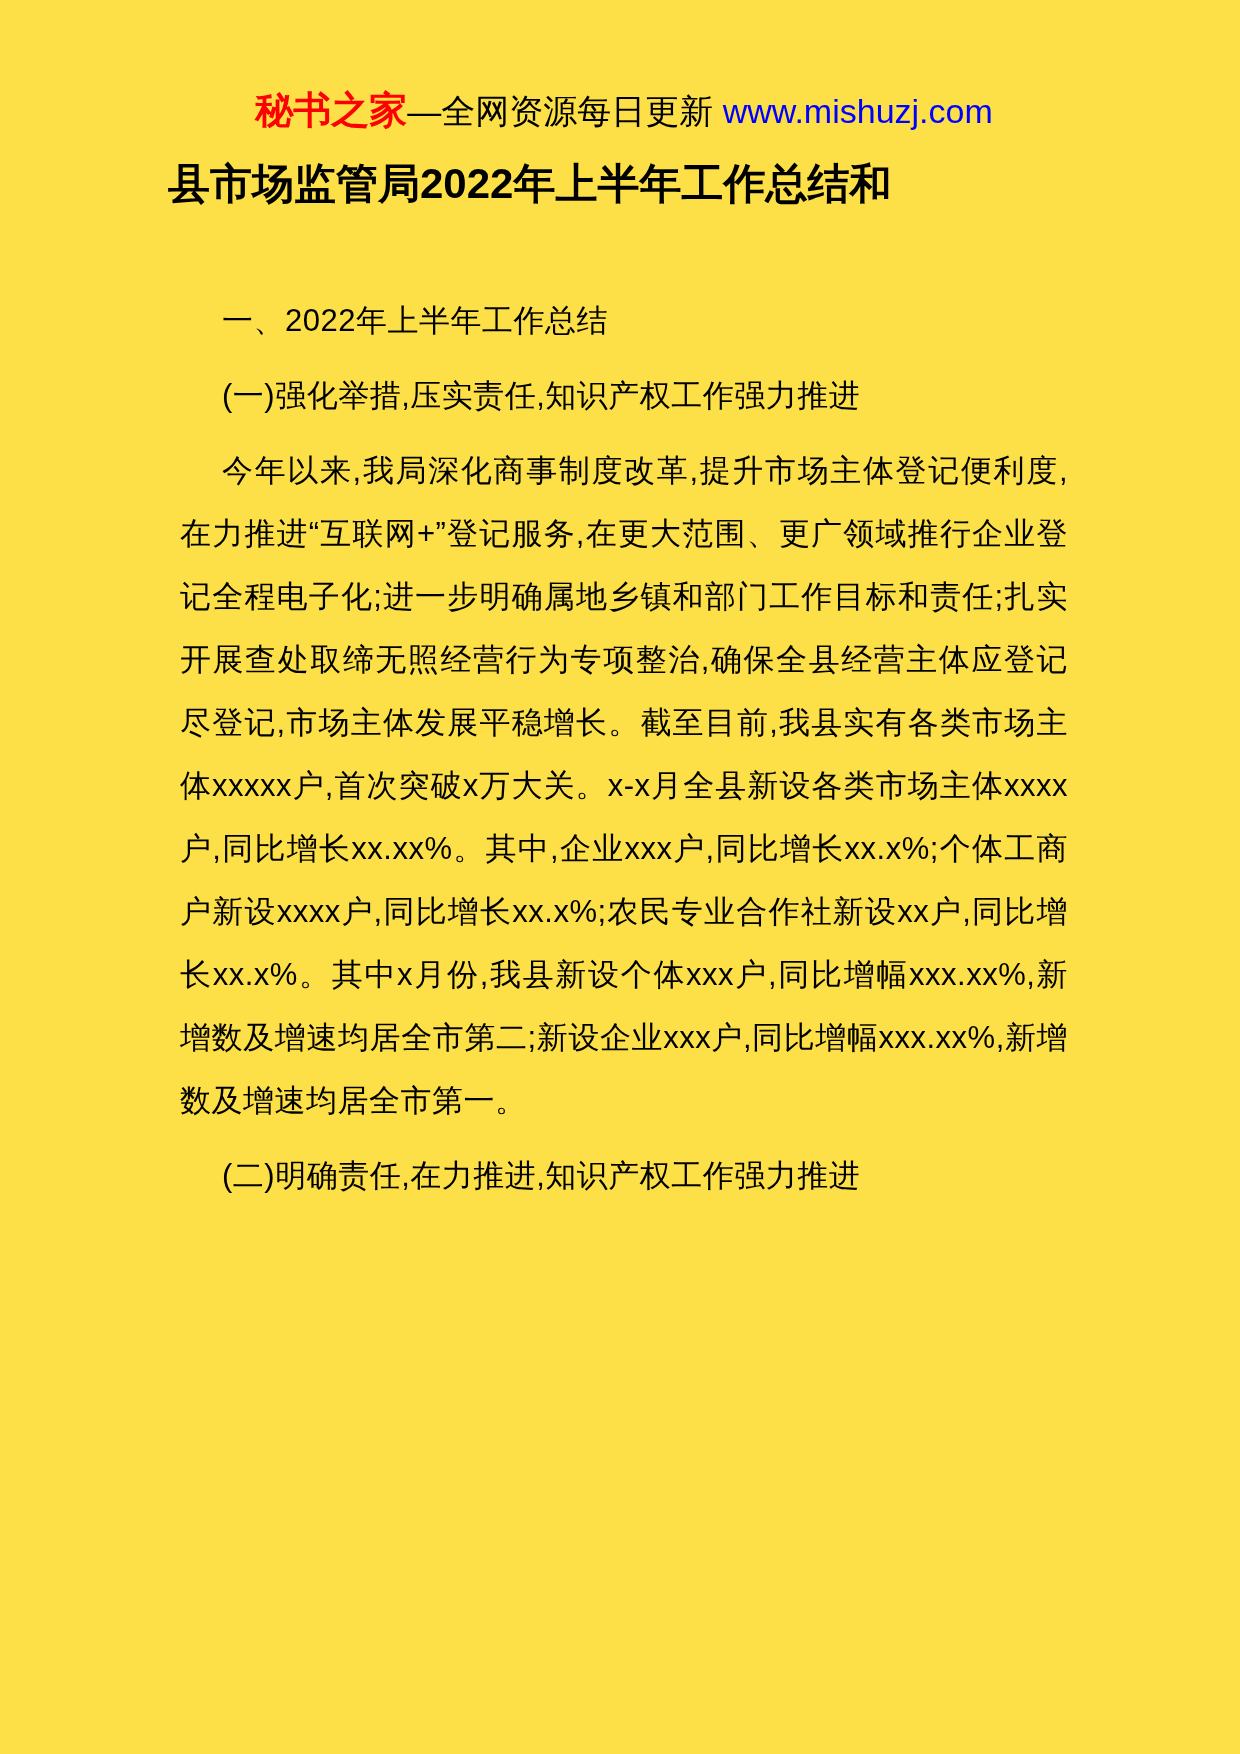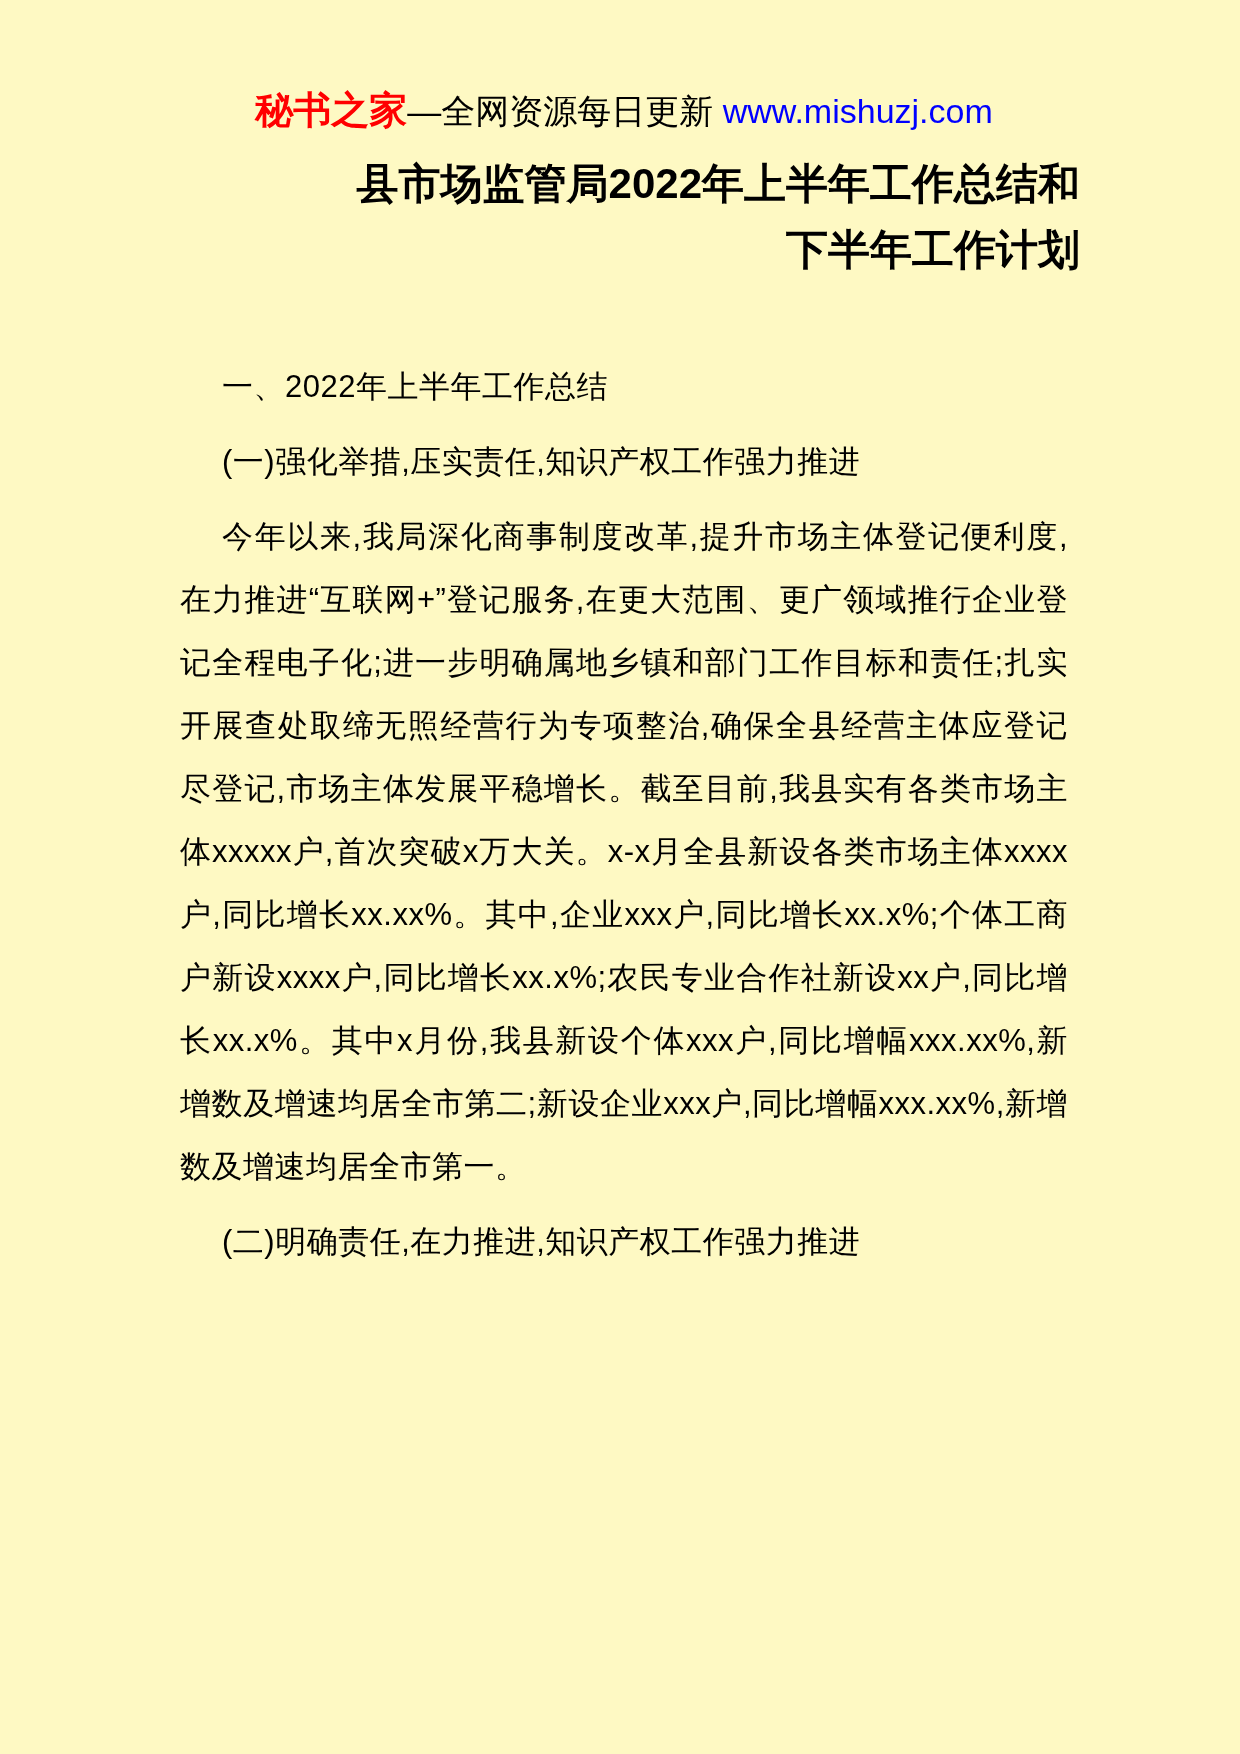--- a/index.html
+++ b/index.html
@@ -12,21 +12,21 @@
     height: 1754px;
     font-family: "Liberation Sans", "DejaVu Sans", sans-serif;
     color: #000000;
     overflow: hidden;
   }
   .page {
     box-sizing: border-box;
     width: 1240px;
     height: 1754px;
     padding: 88px 160px 0 168px;
-    background: #fef9c3;
+    background: #fde047;
   }
   .header {
     text-align: center;
     font-size: 34px;
     line-height: 44px;
     white-space: nowrap;
   }
   .brand {
     color: #ff0000;
     font-weight: bold;
@@ -34,21 +34,21 @@
   }
   .tagline {
     color: #000000;
   }
   .url {
     color: #0000ff;
     cursor: pointer;
   }
   .title {
     margin: 18px 0 0 0;
-    text-align: right;
+    text-align: left;
     font-size: 42px;
     font-weight: bold;
     line-height: 66px;
   }
   .title-line {
     display: block;
   }
   .body-text {
     margin-top: 72px;
   }
@@ -65,21 +65,20 @@
 <body>
 
 <div class="page">
 
   <div class="header">
     <span class="brand">秘书之家</span><span class="tagline">—全网资源每日更新 </span><span class="url">www.mishuzj.com</span>
   </div>
 
   <h1 class="title">
     <span class="title-line">县市场监管局2022年上半年工作总结和</span>
-    <span class="title-line">下半年工作计划</span>
   </h1>
 
   <div class="body-text">
     <p>一、2022年上半年工作总结</p>
     <p>(一)强化举措,压实责任,知识产权工作强力推进</p>
     <p>今年以来,我局深化商事制度改革,提升市场主体登记便利度,在力推进“互联网+”登记服务,在更大范围、更广领域推行企业登记全程电子化;进一步明确属地乡镇和部门工作目标和责任;扎实开展查处取缔无照经营行为专项整治,确保全县经营主体应登记尽登记,市场主体发展平稳增长。截至目前,我县实有各类市场主体xxxxx户,首次突破x万大关。x-x月全县新设各类市场主体xxxx户,同比增长xx.xx%。其中,企业xxx户,同比增长xx.x%;个体工商户新设xxxx户,同比增长xx.x%;农民专业合作社新设xx户,同比增长xx.x%。其中x月份,我县新设个体xxx户,同比增幅xxx.xx%,新增数及增速均居全市第二;新设企业xxx户,同比增幅xxx.xx%,新增数及增速均居全市第一。</p>
     <p>(二)明确责任,在力推进,知识产权工作强力推进</p>
   </div>
 
 </div>

